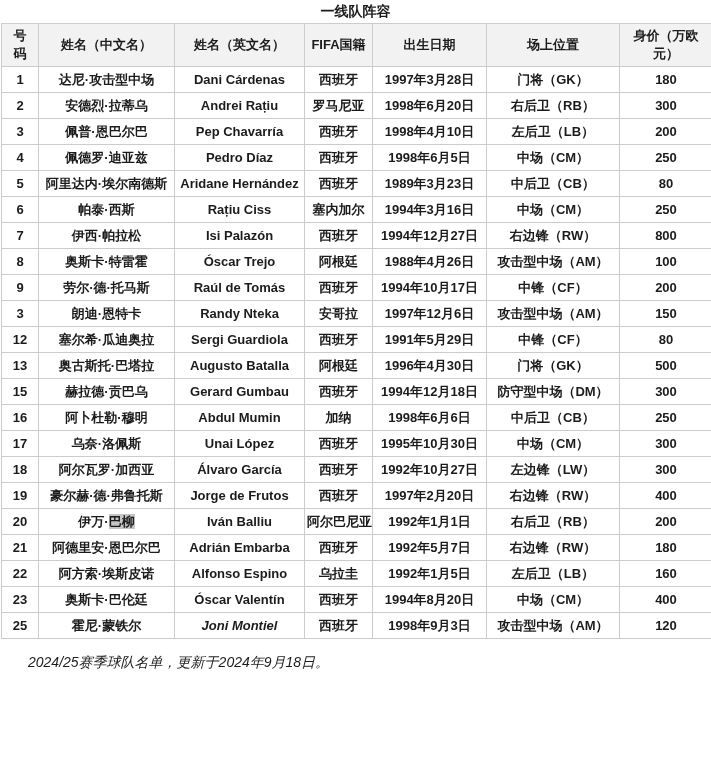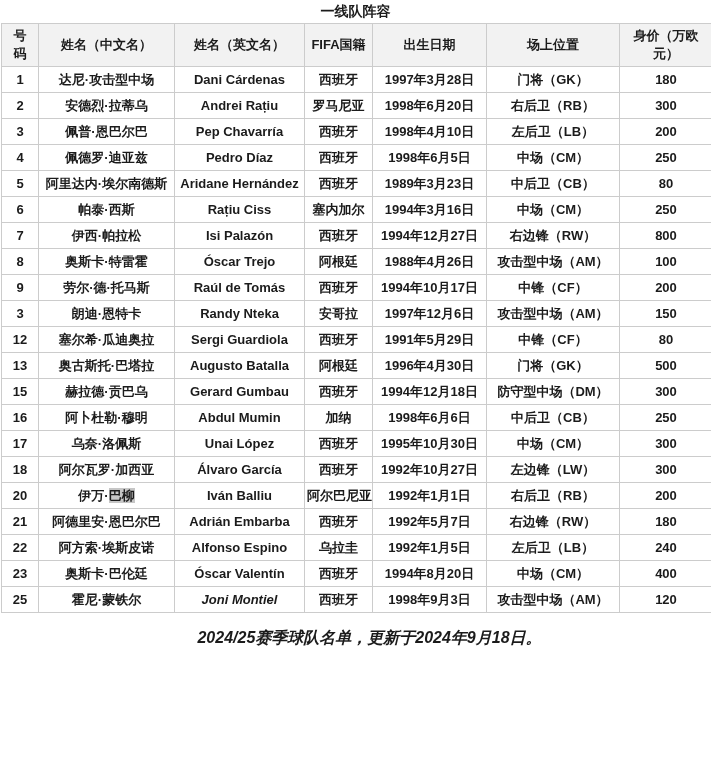--- a/index.html
+++ b/index.html
@@ -60,24 +60,23 @@
     white-space:nowrap;
   }
   .hl{
     background:var(--highlight-bg);
   }
   .italic{
     font-style:italic;
   }
   .footnote{
     font-style:italic;
-    font-weight:bold;
-    font-size:16px;
+    font-weight:normal;
+    font-size:14px;
     padding:15px 0 0 28px;
-    text-align:center;
   }
 </style>
 </head>
 <body>
 
 <div class="page">
   <div class="table-caption">一线队阵容</div>
 
   <table class="squad">
     <colgroup id="colgroup">
@@ -239,20 +238,29 @@
         <tr>
           <td>18</td>
           <td>阿尔瓦罗·加西亚</td>
           <td>Álvaro García</td>
           <td>西班牙</td>
           <td>1992年10月27日</td>
           <td>左边锋（LW）</td>
           <td>300</td>
         </tr>
         <tr>
+          <td>19</td>
+          <td>豪尔赫·德·弗鲁托斯</td>
+          <td>Jorge de Frutos</td>
+          <td>西班牙</td>
+          <td>1997年2月20日</td>
+          <td>右边锋（RW）</td>
+          <td>400</td>
+        </tr>
+        <tr>
           <td>20</td>
           <td>伊万·<span class="hl">巴柳</span></td>
           <td>Iván Balliu</td>
           <td>阿尔巴尼亚</td>
           <td>1992年1月1日</td>
           <td>右后卫（RB）</td>
           <td>200</td>
         </tr>
         <tr>
           <td>21</td>
@@ -263,21 +271,21 @@
           <td>右边锋（RW）</td>
           <td>180</td>
         </tr>
         <tr>
           <td>22</td>
           <td>阿方索·埃斯皮诺</td>
           <td>Alfonso Espino</td>
           <td>乌拉圭</td>
           <td>1992年1月5日</td>
           <td>左后卫（LB）</td>
-          <td>240</td>
+          <td>160</td>
         </tr>
         <tr>
           <td>23</td>
           <td>奥斯卡·巴伦廷</td>
           <td>Óscar Valentín</td>
           <td>西班牙</td>
           <td>1994年8月20日</td>
           <td>中场（CM）</td>
           <td>400</td>
         </tr>

